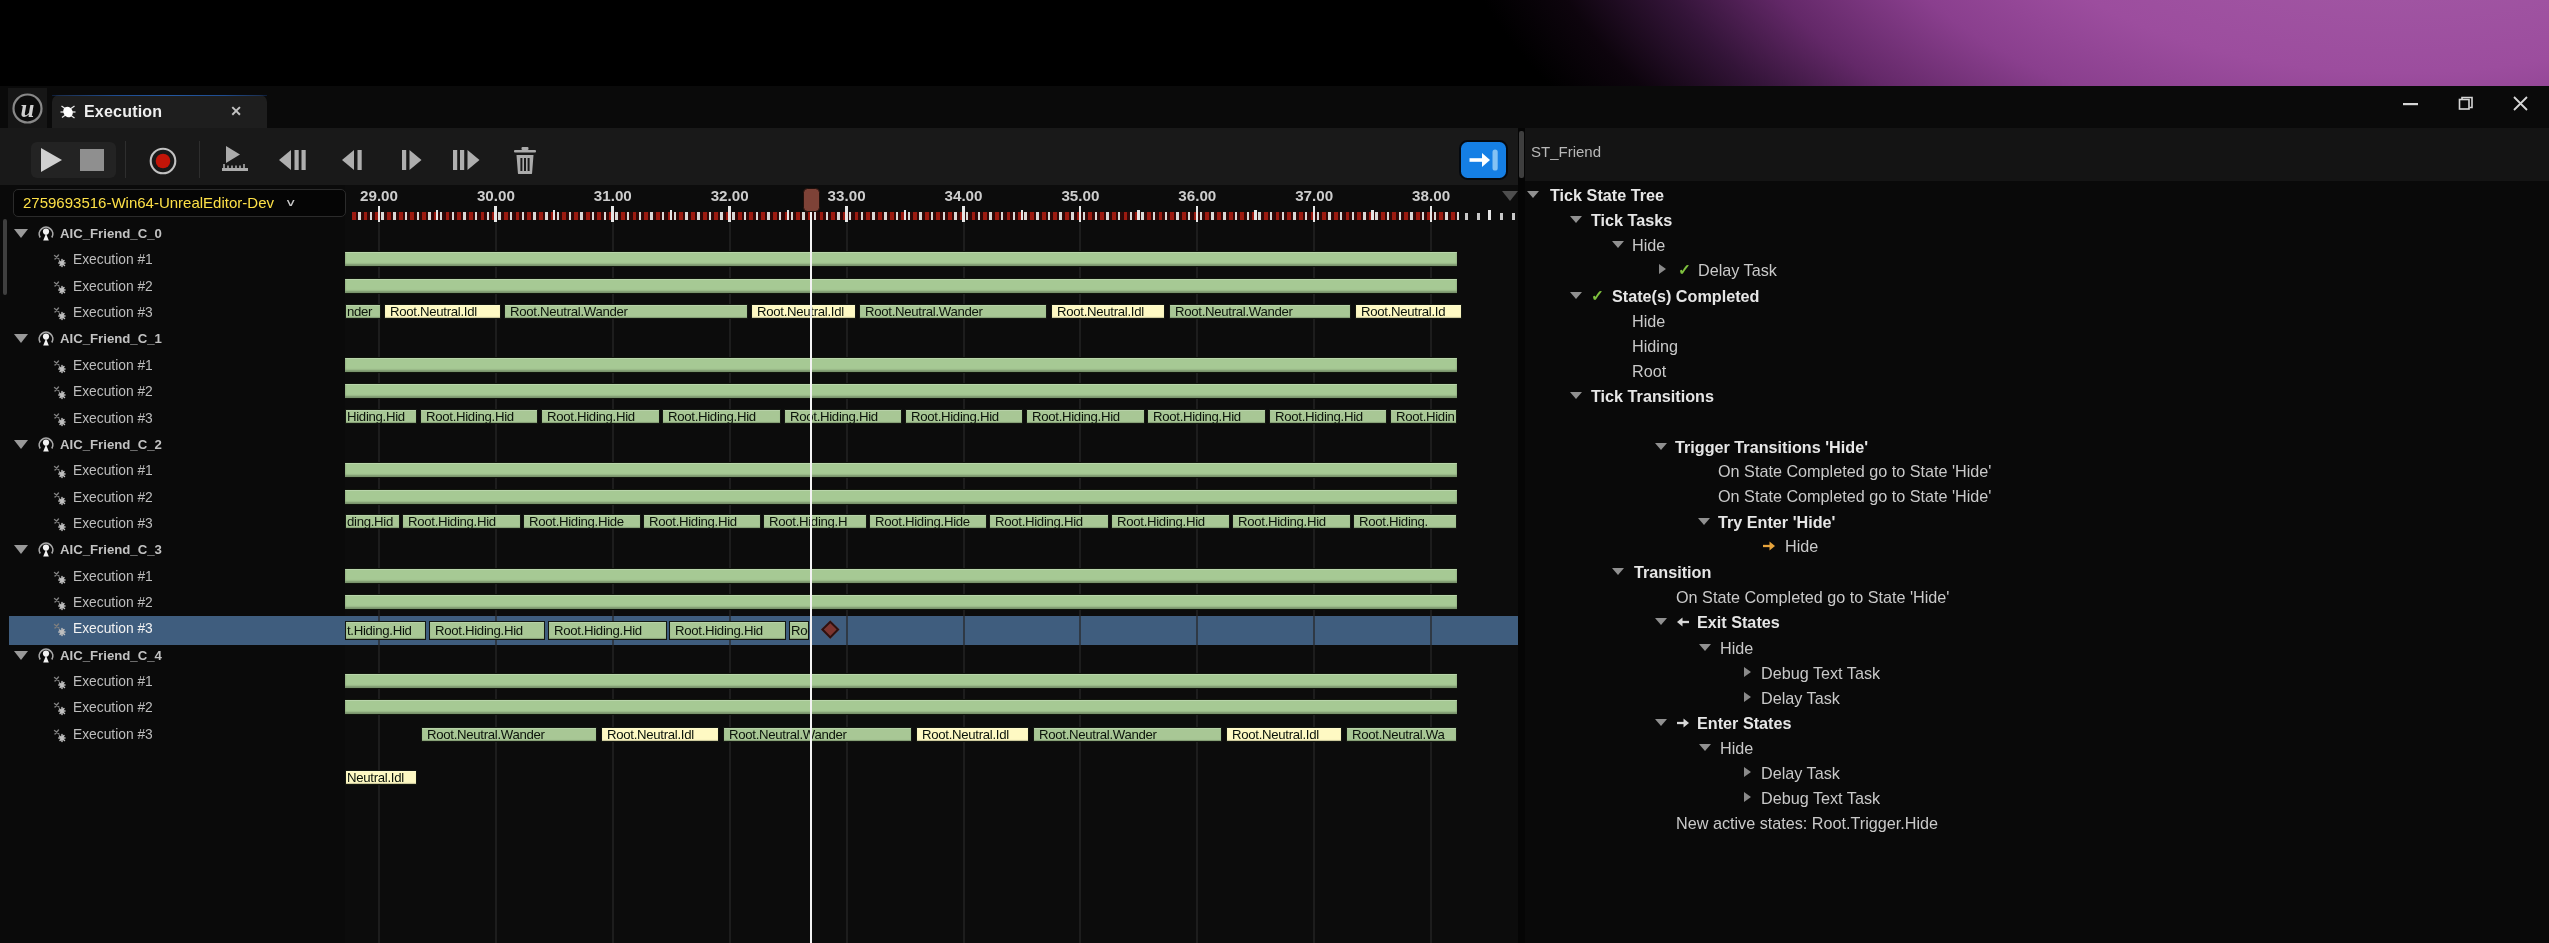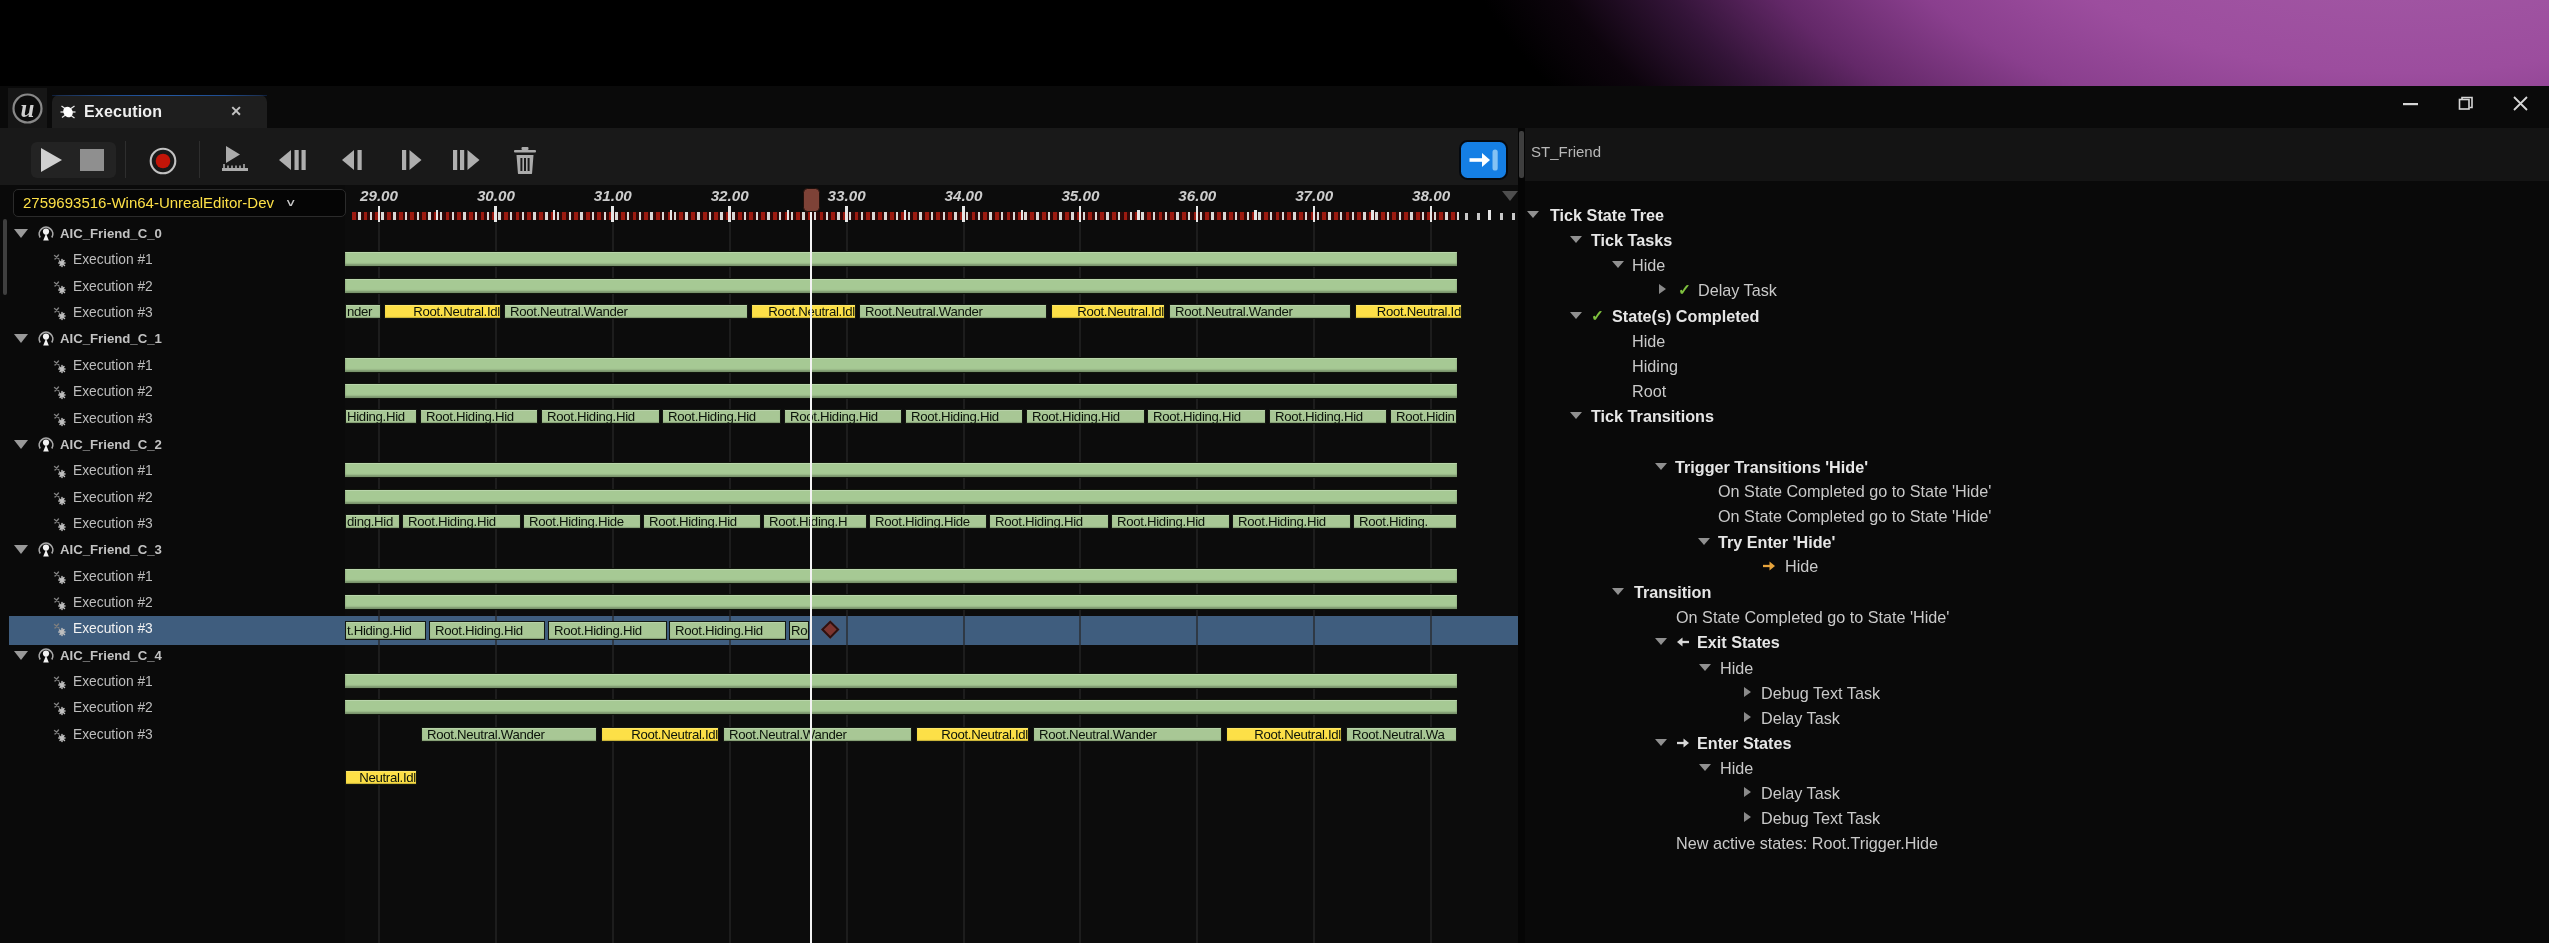--- a/index.html
+++ b/index.html
@@ -37,42 +37,42 @@
 
 .lrow{left:0;width:345px;height:26px;line-height:26px;font-size:13.5px;color:#c5c5c5;}
 .ltxt{position:absolute;top:0;height:26px;line-height:27px;}
 .aictxt{left:60px;font-weight:600;font-size:13.2px;color:#c2c2c2;}
 .exetxt{left:73px;color:#bdbdbd;font-size:13.8px;}
 .tri-d{position:absolute;width:0;height:0;border-left:7px solid transparent;border-right:7px solid transparent;border-top:9px solid #999;}
 
 #lsel{left:9px;top:616px;width:336px;height:29px;background:#3f5d7e;}
 #tsel{left:345px;top:616px;width:1173px;height:29px;background:#3f5d7e;}
 
-.tnum{top:187px;width:64px;margin-left:-32px;text-align:center;font-size:15.2px;font-weight:bold;color:#cdcdcd;height:18px;line-height:18px;font-style:italic;}
+.tnum{top:187px;width:64px;margin-left:-32px;text-align:center;font-size:15.2px;font-weight:bold;color:#cdcdcd;height:18px;line-height:18px;}
 #redband{left:352px;top:212px;width:1107px;height:8px;
  background:repeating-linear-gradient(90deg,#9c1a10 0px,#9c1a10 3.8px,#2e0807 3.8px,#2e0808 6.1px,#d9d9d7 6.1px,#d9d9d7 8.5px,#2e0807 8.5px,#2b0808 11.69px);}
 #greyband{left:1459px;top:213px;width:57px;height:7px;
  background:repeating-linear-gradient(90deg,transparent 0px,transparent 5.9px,#c9c9c9 5.9px,#c9c9c9 8.9px,transparent 8.9px,transparent 11.69px);}
 .tick{top:205px;width:2.6px;height:17px;background:#e6e6e6;}
 .grid{top:222px;width:2px;height:721px;background:rgba(38,38,38,0.65);}
 
 .bar{height:16px;left:345px;width:1112px;background:#a6c994;
  box-shadow:inset 0 1px 0 rgba(255,255,255,.22), inset 0 -2px 2px rgba(0,0,0,.28);border-top:1px solid #10150c;border-bottom:1px solid #10150c;box-sizing:border-box;}
 .seg{position:absolute;box-sizing:border-box;border:1px solid #131711;font-size:13.2px;letter-spacing:-0.3px;color:#0b130a;
  line-height:13px;white-space:nowrap;overflow:hidden;padding-left:5px;
  box-shadow:inset 0 1px 0 rgba(255,255,255,.18), inset 0 -1px 1px rgba(0,0,0,.22);}
 .g{background:#a8c795;}
-.t{background:#fde047;text-align:right;}
+.t{background:#fef9c3;}
 .s{background:#dcab90;}
 .clip{padding-left:1px;}
 #playhead{left:809.8px;top:212px;width:2.2px;height:731px;background:#f3f3f3;}
 #scrub{left:803px;top:188px;width:17px;height:24px;background:#7e4237;border:1px solid #20100c;border-radius:4.5px;box-sizing:border-box;}
 #diamond{left:823.8px;top:622.8px;width:8.5px;height:8.5px;background:#7d3530;border:2px solid #2d1210;transform:rotate(45deg);}
 
-.rrow{left:1518px;width:1000px;height:25px;line-height:25px;font-size:16.2px;color:#c9c9c9;margin-top:20px;}
+.rrow{left:1518px;width:1000px;height:25px;line-height:25px;font-size:16.2px;color:#c9c9c9;}
 .rrow b{font-weight:bold;color:#e6e6e6;}
 .rtri-d{position:absolute;width:0;height:0;border-left:6px solid transparent;border-right:6px solid transparent;border-top:7.5px solid #909090;}
 .rtri-r{position:absolute;width:0;height:0;border-top:5.5px solid transparent;border-bottom:5.5px solid transparent;border-left:7px solid #8a8a8a;}
 .rtxt{position:absolute;top:0;height:25px;line-height:26px;white-space:nowrap;}
 .chk{position:absolute;font-size:15.5px;font-weight:bold;color:#7fc13e;top:0;height:25px;line-height:25px;}
 svg{display:block;}
 </style></head><body>
 <div id="root">
 <div class="abs" id="topstrip"></div>
 <div class="abs" id="purple"></div>

